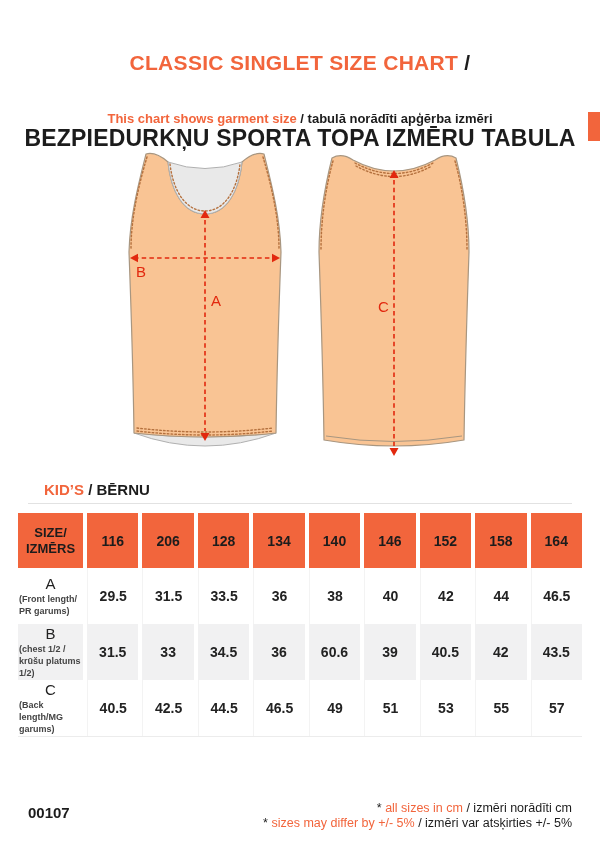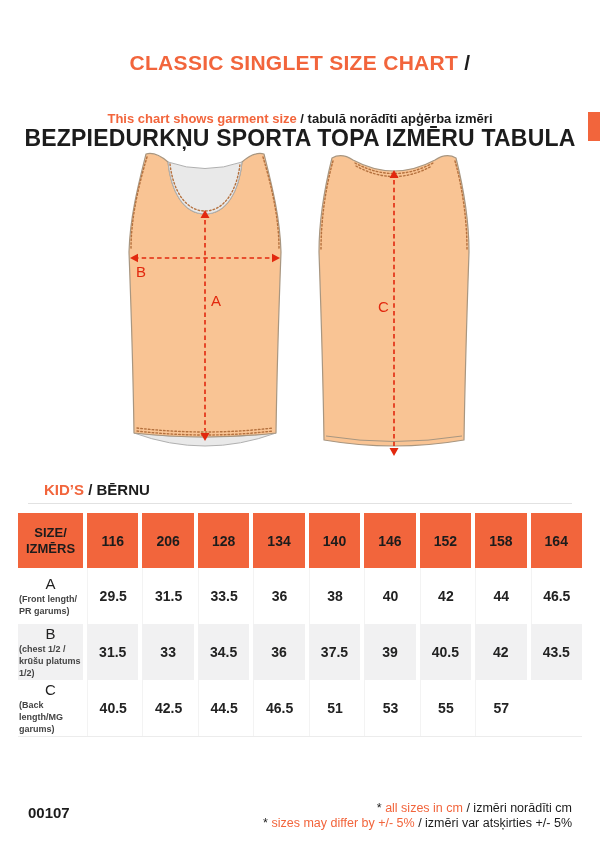--- a/index.html
+++ b/index.html
@@ -146,36 +146,37 @@
 
     <div class="trow tbody-row row-b">
       <div class="td label-td">
         <div class="key">B</div>
         <div class="desc">(chest 1/2 / krūšu platums 1/2)</div>
       </div>
       <div class="td val">31.5</div>
       <div class="td val">33</div>
       <div class="td val">34.5</div>
       <div class="td val">36</div>
-      <div class="td val">37.5</div>
+      <div class="td val">60.6</div>
       <div class="td val">39</div>
       <div class="td val">40.5</div>
       <div class="td val">42</div>
       <div class="td val">43.5</div>
     </div>
 
     <div class="trow tbody-row row-white">
       <div class="td label-td">
         <div class="key">C</div>
         <div class="desc">(Back length/MG garums)</div>
       </div>
       <div class="td val">40.5</div>
       <div class="td val">42.5</div>
       <div class="td val">44.5</div>
       <div class="td val">46.5</div>
+      <div class="td val">49</div>
       <div class="td val">51</div>
       <div class="td val">53</div>
       <div class="td val">55</div>
       <div class="td val">57</div>
     </div>
   </div>
 
   <div class="sku">00107</div>
 
   <div class="notes">

